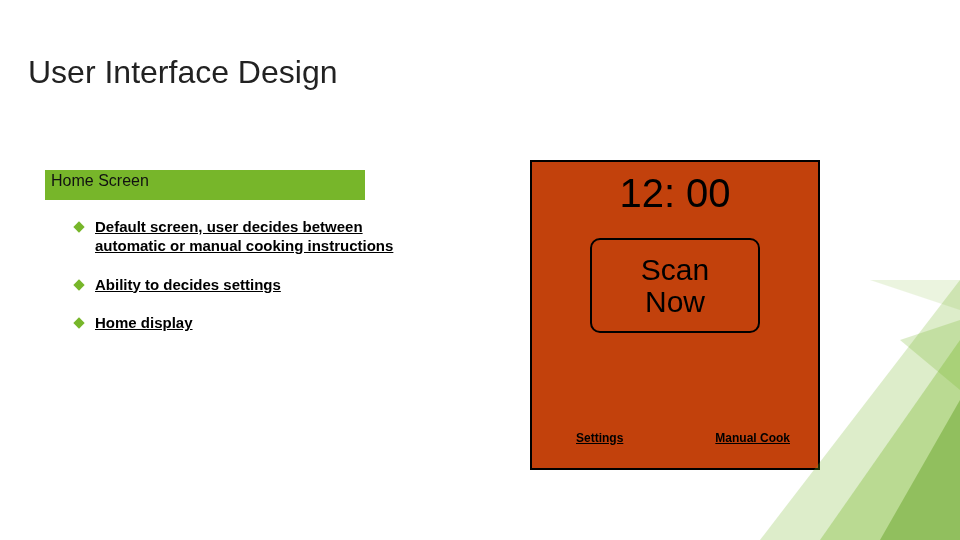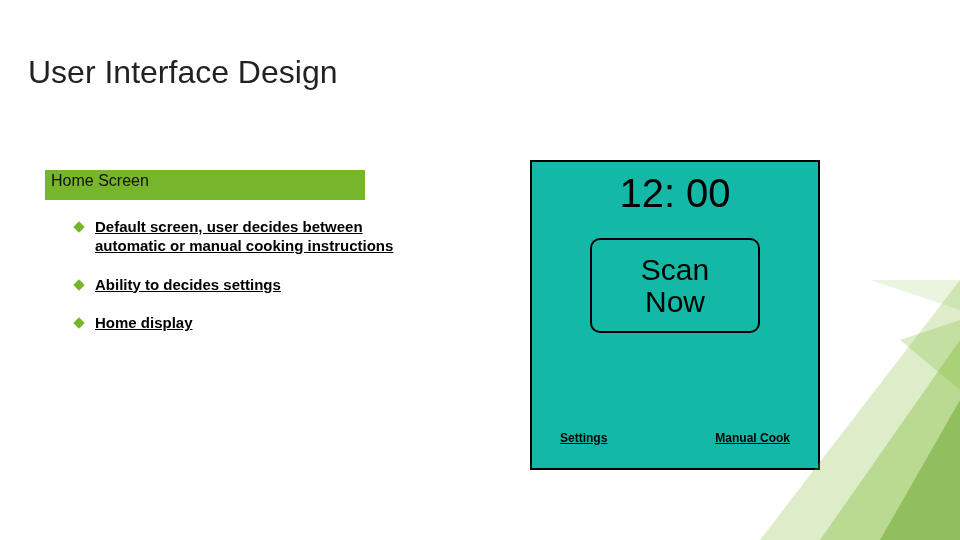--- a/index.html
+++ b/index.html
@@ -28,31 +28,31 @@
     transform: rotate(45deg);
     display: inline-block;
   }
   
   .bullet::before {
     content: ""; position: absolute; left: 0; top: 5px;
     width: 8px; height: 8px; background: #77b62a; transform: rotate(45deg);
     border: none;
   }
 
-  .mock { position: absolute; left: 530px; top: 160px; width: 290px; height: 310px; border: 2px solid #000; background: #14b8a6; }
+  .mock { position: absolute; left: 530px; top: 160px; width: 290px; height: 310px; border: 2px solid #000; background: #c2410c; }
   .mock-inner { position: absolute; left: 10px; top: 5px; right: 10px; bottom: 5px; }
   .time { text-align: center; font-size: 40px; font-weight: 400; color: #000; margin-top: 4px; }
   .scan-btn {
     width: 170px; height: 95px; margin: 22px auto 0 auto;
     border: 2px solid #000; border-radius: 10px;
     display: flex; align-items: center; justify-content: center;
     text-align: center; font-size: 30px; line-height: 1.05; color: #000;
   }
   .bottom-row { position: absolute; left: 0; right: 0; bottom: 18px; display: flex; justify-content: space-between; padding: 0 18px; }
-  .link { font-size: 12px; font-weight: 700; color: #000; text-decoration: underline; }
+  .link { font-size: 12px; font-weight: 700; color: #000; text-decoration: underline; margin-left: 16px; }
 
   
   .deco { position: absolute; right: 0; bottom: 0; width: 260px; height: 260px; pointer-events: none; }
   .deco svg { width: 100%; height: 100%; }
 </style>
 </head>
 <body>
 
 <div class="slide">
 

